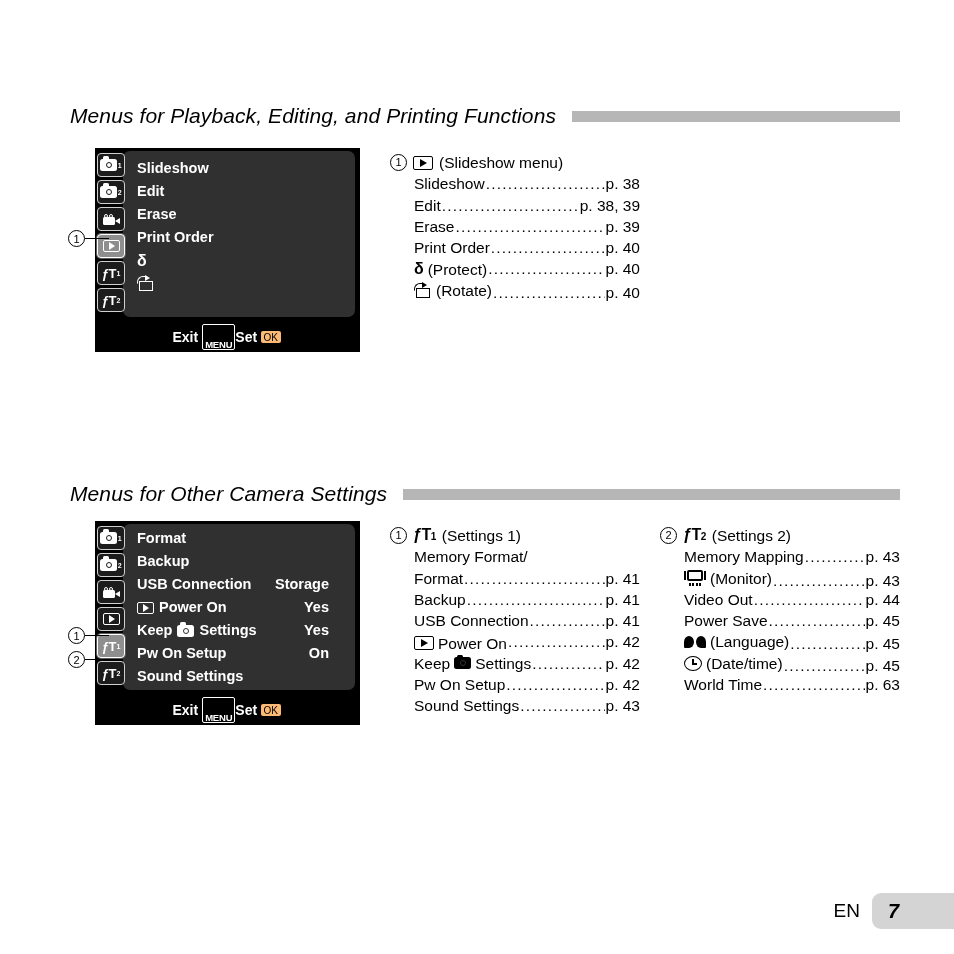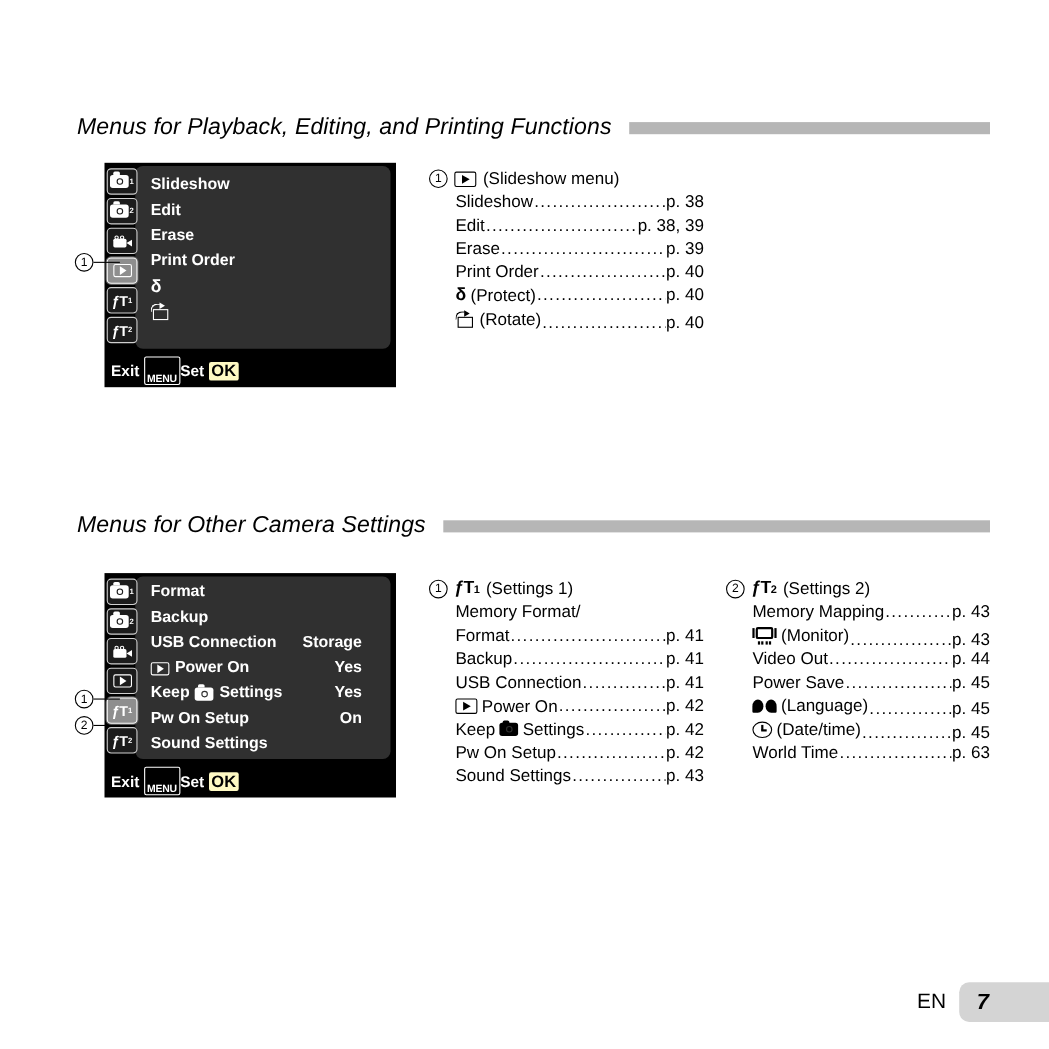--- a/index.html
+++ b/index.html
@@ -116,43 +116,43 @@
     padding-right: 14px;
   }
   .menu-row.icon-only {
     font-size: 16px;
   }
 
   .menu-foot {
     height: 30px;
     display: flex;
     align-items: center;
-    justify-content: flex-start;
+    justify-content: center;
     padding: 0 8px 0 6px;
     box-sizing: border-box;
     color: #ffffff;
     font-size: 14px;
     font-weight: bold;
   }
   .foot-part { display: flex; align-items: center; gap: 4px; }
   .key-outline {
     border: 1.5px solid #ffffff;
     border-radius: 2px;
     font-size: 9.5px;
     font-weight: bold;
     padding: 15px 2px 0 2px;
     line-height: 1;
     letter-spacing: -0.2px;
   }
   .key-filled {
-    background: #fef9c3;
+    background: #fdba74;
     color: #000000;
     border-radius: 2px;
-    font-size: 15px;
-    font-weight: bold;
+    font-size: 10px;
+    font-weight: normal;
     padding: 1.5px 2.5px 0.5px 2.5px;
     line-height: 1;
   }
 
   
   .callout {
     position: absolute;
     display: flex;
     align-items: center;
     z-index: 5;
@@ -569,21 +569,21 @@
       <span class="g-rotate">
           <u></u>
         </span>
       <span>(Rotate)</span>
     </span>
     <span class="dots">..........................................</span>
     <span class="pg">p. 40</span>
   </div>
 </div>
 
-<div class="section-head" style="top:466px;">
+<div class="section-head" style="top:482px;">
   <div class="title">Menus for Other Camera Settings</div>
   <div class="rule"></div>
 </div>
 
 <div class="callout" style="left:68px; top:627px;">
   <div class="circ-num">1</div>
   <div class="leader" style="width:24px;"></div>
 </div>
 <div class="callout" style="left:68px; top:651px;">
   <div class="circ-num">2</div>

